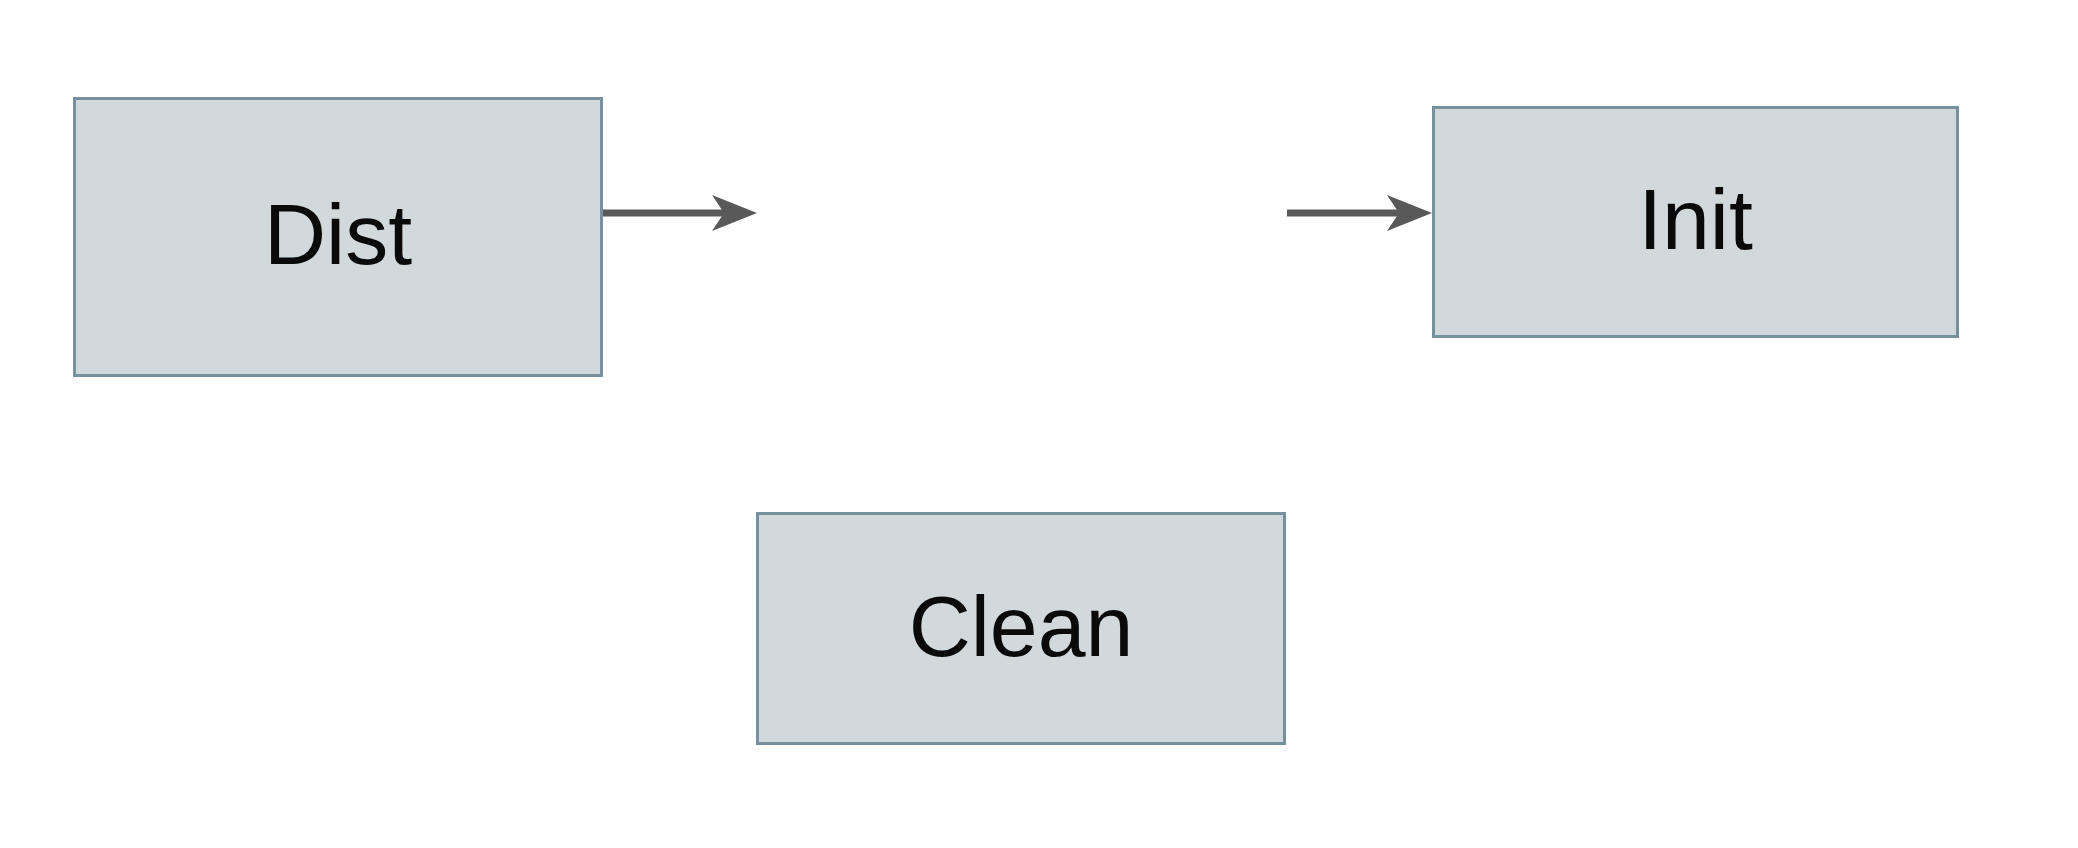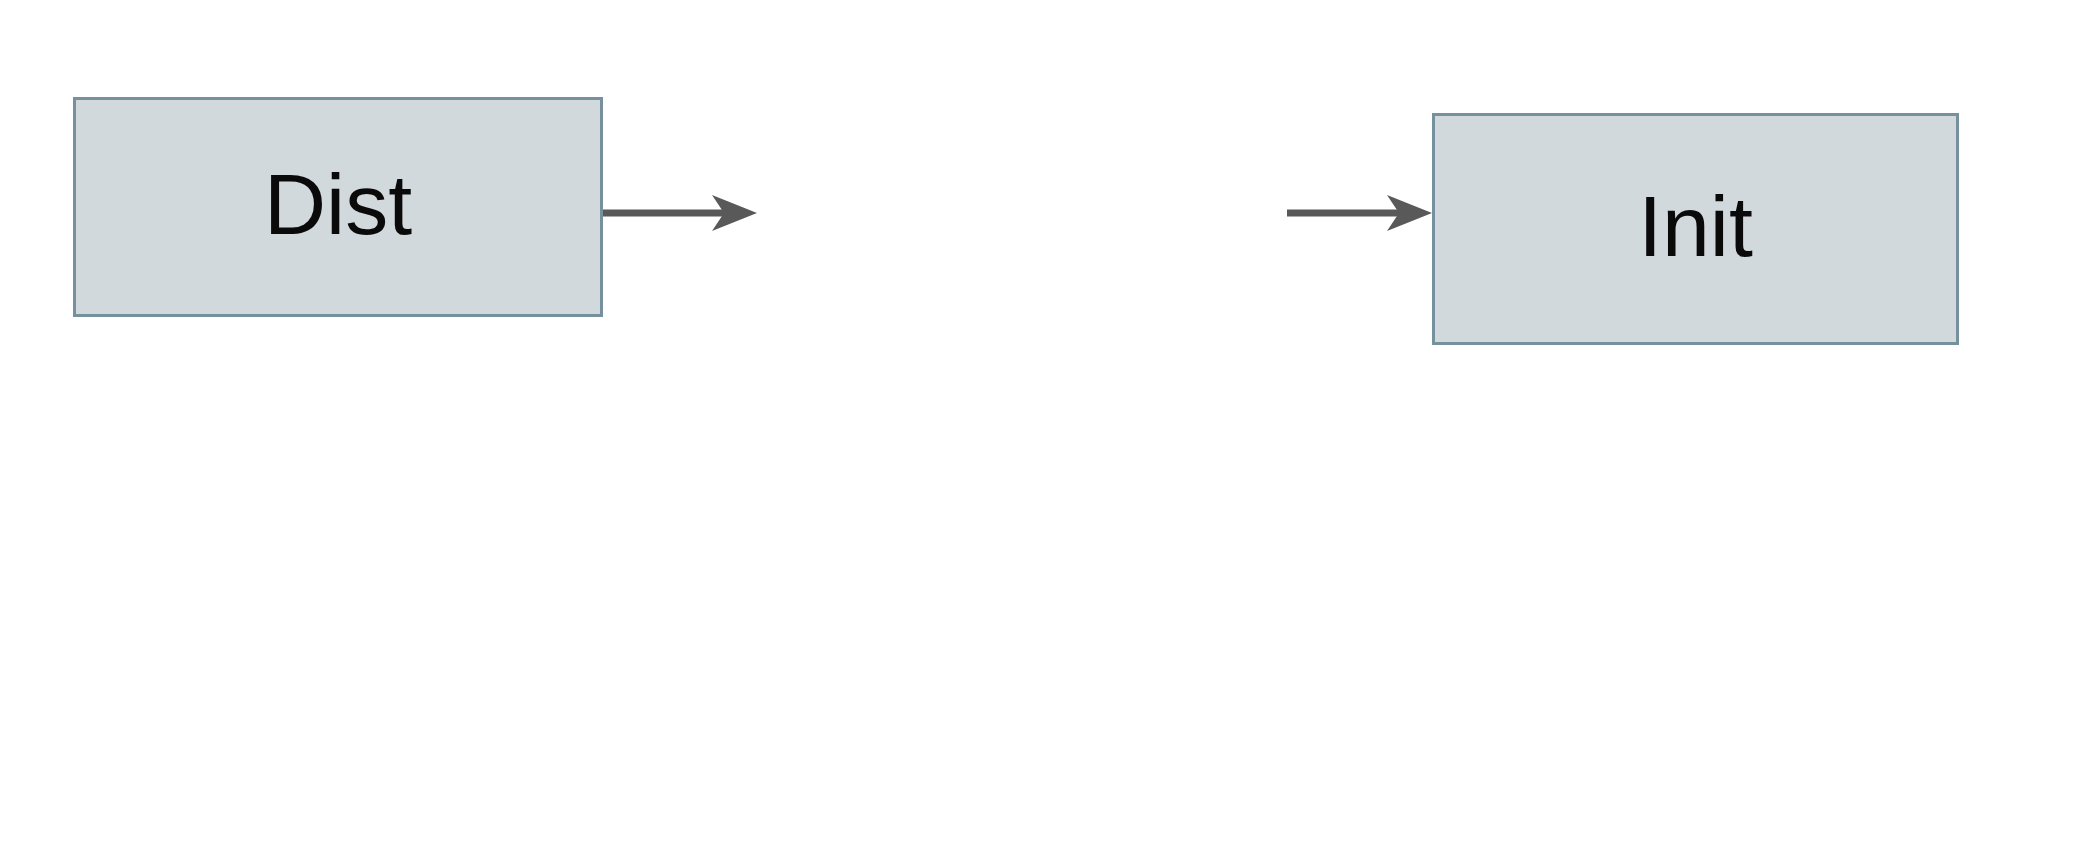--- a/index.html
+++ b/index.html
@@ -31,23 +31,23 @@
     justify-content:center;
   }
   .node .label{
     font-size:86px;
     line-height:1;
     color:var(--text-color);
     letter-spacing:0;
     white-space:nowrap;
     padding-bottom:6px;
   }
-  #node-dist   {left:73px;  top:97px;  width:530px; height:220px;}
+  #node-dist   {left:73px;  top:97px;  width:530px; height:280px;}
   #node-compile{left:757px; top:97px;  width:530px; height:232px;}
-  #node-init   {left:1432px;top:113px;  width:527px; height:232px;}
+  #node-init   {left:1432px;top:106px;  width:527px; height:232px;}
   #node-clean  {left:756px; top:512px; width:530px; height:233px;}
   .edge{
     position:absolute;
     overflow:visible;
   }
   #edge-dist-compile{left:603px; top:192px; width:154px; height:42px;}
   #edge-compile-init{left:1287px;top:192px; width:145px; height:42px;}
   .edge line{
     stroke:var(--arrow-color);
     stroke-width:7;
@@ -73,14 +73,17 @@
 
   <svg class="edge" id="edge-compile-init" viewBox="0 0 145 42" xmlns="http://www.w3.org/2000/svg">
     <line x1="0" y1="21" x2="113" y2="21"></line>
     <polygon points="145,21 100,3 112,21 100,39"></polygon>
   </svg>
 
   <div class="node" id="node-init">
     <span class="label">Init</span>
   </div>
 
+  <div class="node" id="node-clean">
+    <span class="label">Clean</span>
+  </div>
 
 </div>
 
 </body></html>

